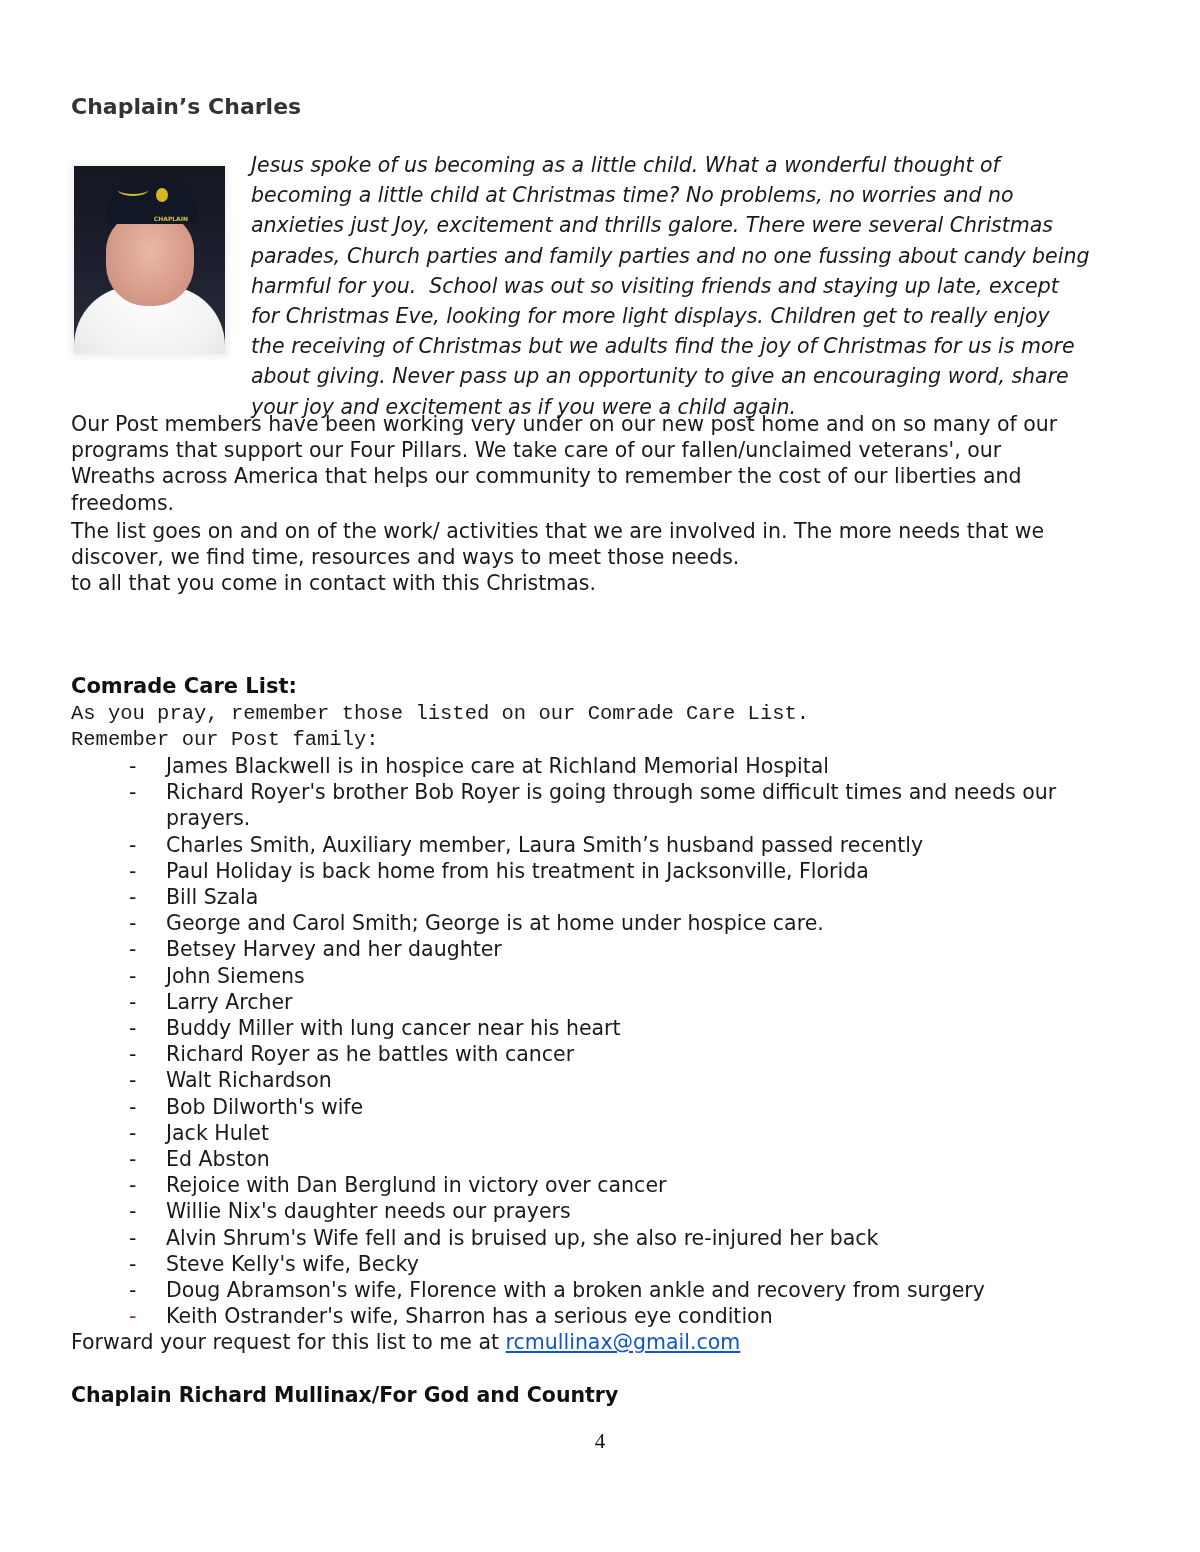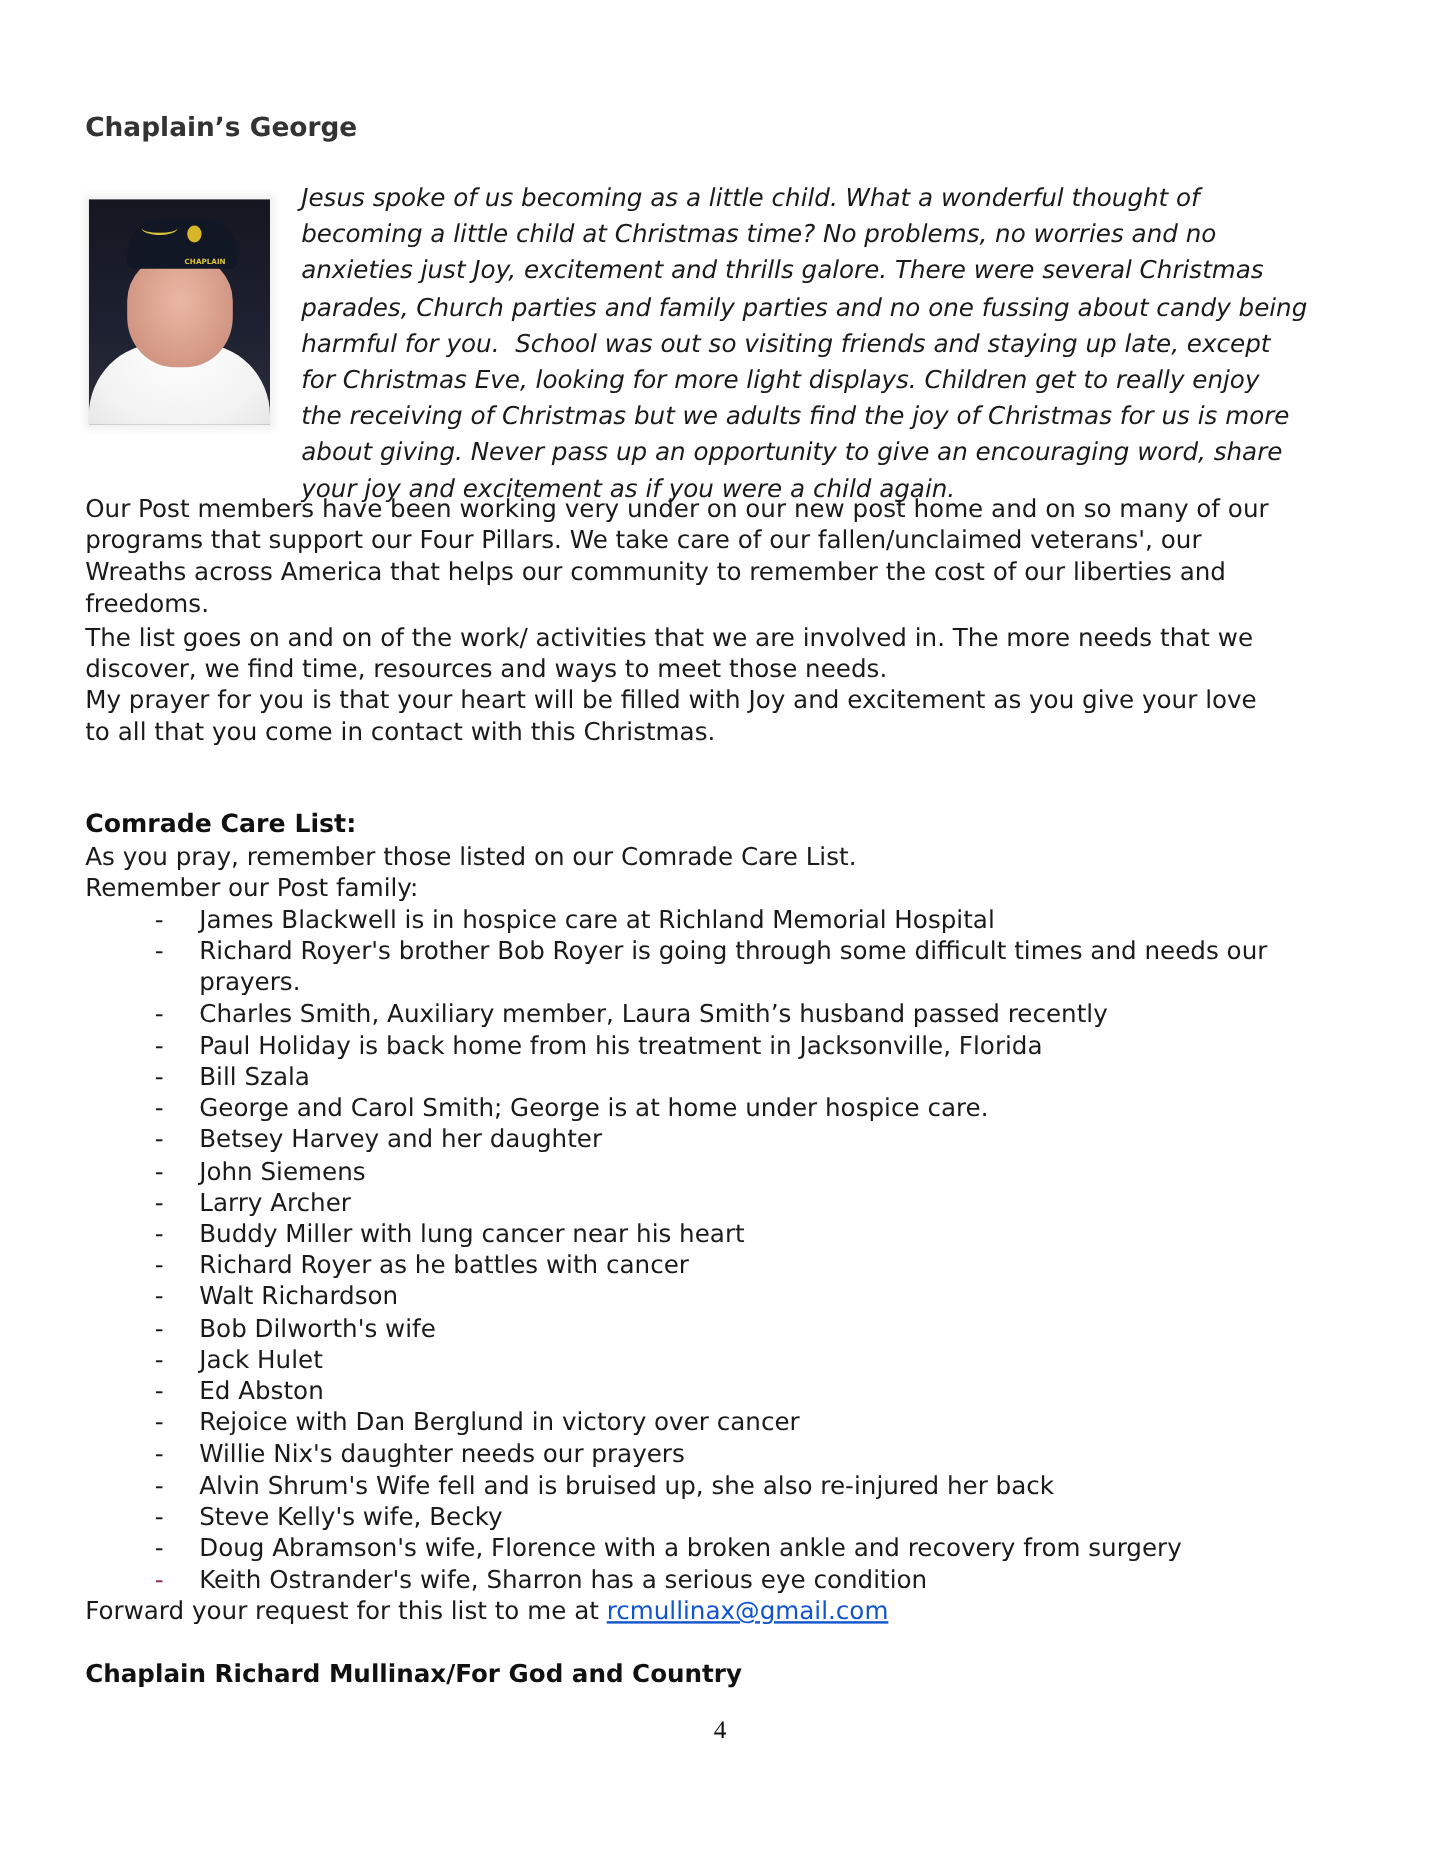--- a/index.html
+++ b/index.html
@@ -41,21 +41,21 @@
     }
     .intro p { margin: 4px; font-style: italic; }
     .para { position: absolute; left: 0; width: 1060px; }
     .para p { margin: 0; }
     .p1 { top: 411px; }
     .p2 { top: 518px; }
     .h2 {
       position: absolute; top: 673px; left: 0;
       font-weight: bold; font-size: 21px; color: #111111;
     }
-    .care-intro { position: absolute; top: 701px; left: 0; }
+    .care-intro { position: absolute; top: 701px; left: 0; font-family: Liberation Mono, monospace; }
     .care-intro div { height: 26.2px; }
     .care-list {
       position: absolute; top: 753px; left: 0; margin: 0; padding: 0; list-style: none; width: 1060px;
     }
     .care-list li { position: relative; padding-left: 95px; }
     .care-list .dash { position: absolute; left: 58px; top: 0; }
     .care-list li.last .dash { color: #a0285a; }
     .forward { position: absolute; top: 1329px; left: 0; text-align: center; }
     .forward a { color: #1155cc; text-decoration: underline; }
     .sign {
@@ -64,21 +64,21 @@
     }
     .pagenum {
       position: absolute; top: 1428px; left: 0; width: 1058px; text-align: center;
       font-family: "Liberation Serif", "DejaVu Serif", serif; font-size: 21px; color: #111;
     }
   </style>
 </head>
 <body>
 
 <div class="page">
-  <div class="h1">Chaplain’s George</div>
+  <div class="h1">Chaplain’s Charles</div>
 
   <div class="photo">
     <div class="bg"></div>
     <div class="shirt"></div>
     <div class="face"></div>
     <div class="cap">
       <div class="cord"></div>
       <div class="emblem"></div>
       <div class="txt">CHAPLAIN</div>
     </div>
@@ -99,21 +99,20 @@
   <div class="para p1">
     <p>Our Post members have been working very under on our new post home and on so many of our</p>
     <p>programs that support our Four Pillars. We take care of our fallen/unclaimed veterans', our</p>
     <p>Wreaths across America that helps our community to remember the cost of our liberties and</p>
     <p>freedoms.</p>
   </div>
 
   <div class="para p2">
     <p>The list goes on and on of the work/ activities that we are involved in. The more needs that we</p>
     <p>discover, we find time, resources and ways to meet those needs.</p>
-    <p>My prayer for you is that your heart will be filled with Joy and excitement as you give your love</p>
     <p>to all that you come in contact with this Christmas.</p>
   </div>
 
   <div class="h2">Comrade Care List:</div>
   <div class="care-intro">
     <div>As you pray, remember those listed on our Comrade Care List.</div>
     <div>Remember our Post family:</div>
   </div>
 
   <ul class="care-list">

